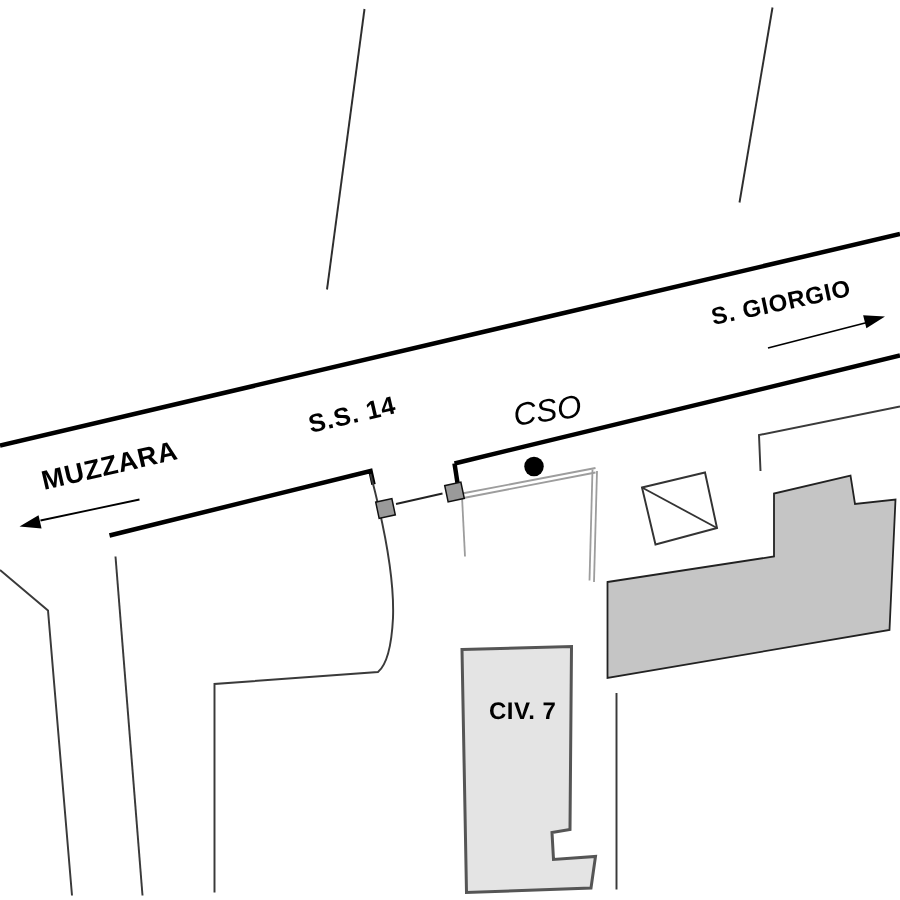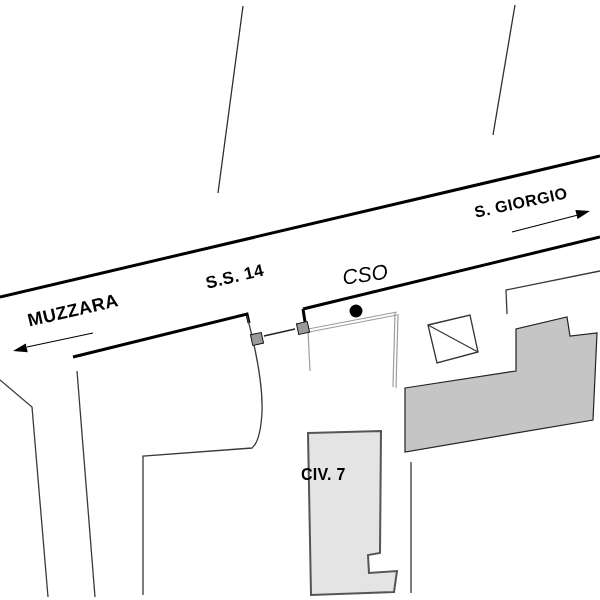--- a/index.html
+++ b/index.html
@@ -39,21 +39,21 @@
     left: 473px; top: 205px;
     font-size: 16px; font-weight: bold; letter-spacing: 0.5px;
     transform: rotate(-12deg);
   }
   .lbl-cso {
     left: 341px; top: 267px;
     font-size: 21px; font-style: italic; font-weight: 400;
     transform: rotate(-8deg);
   }
   .lbl-civ7 {
-    left: 301px; top: 467px;
+    left: 326px; top: 467px;
     font-size: 16px; font-weight: bold; letter-spacing: 0.3px;
   }
 </style>
 </head>
 <body>
 
 <div class="map-canvas">
 
   <svg width="600" height="600" viewBox="0 0 600 600">
 

